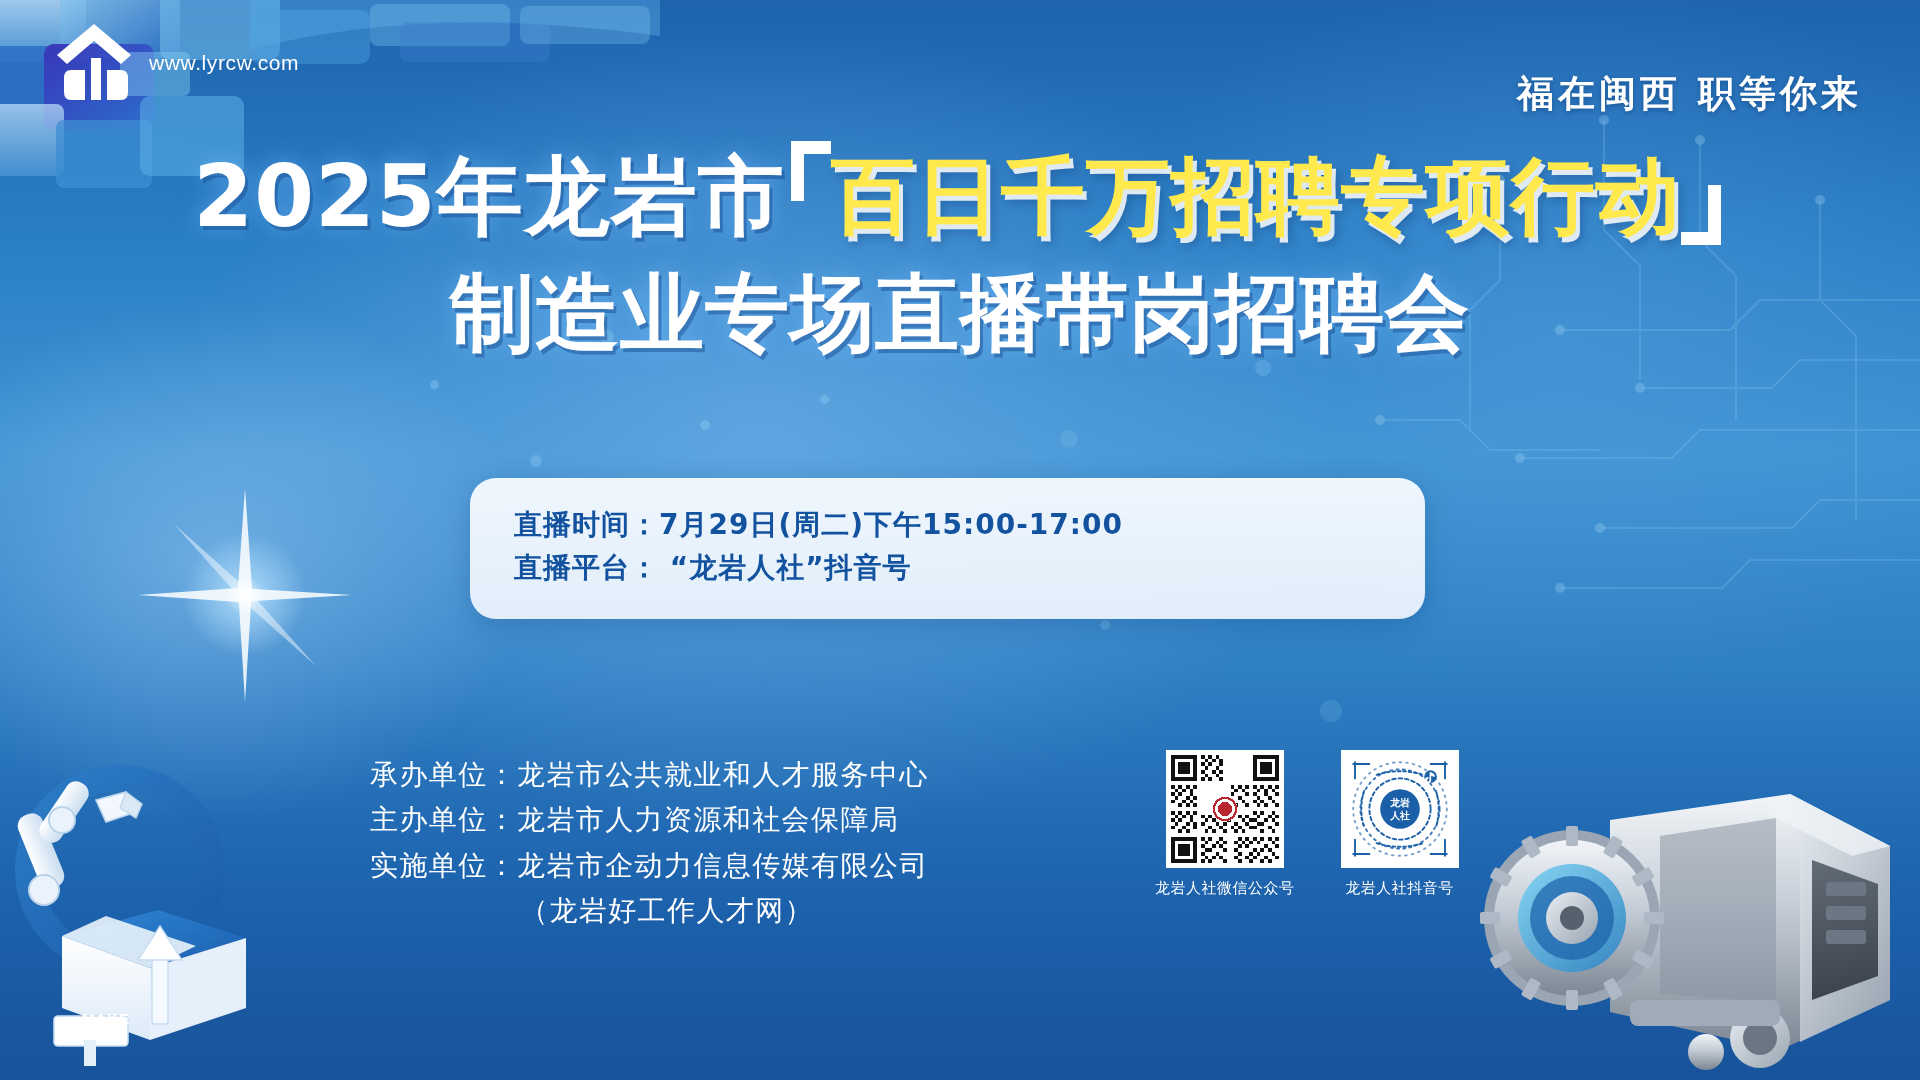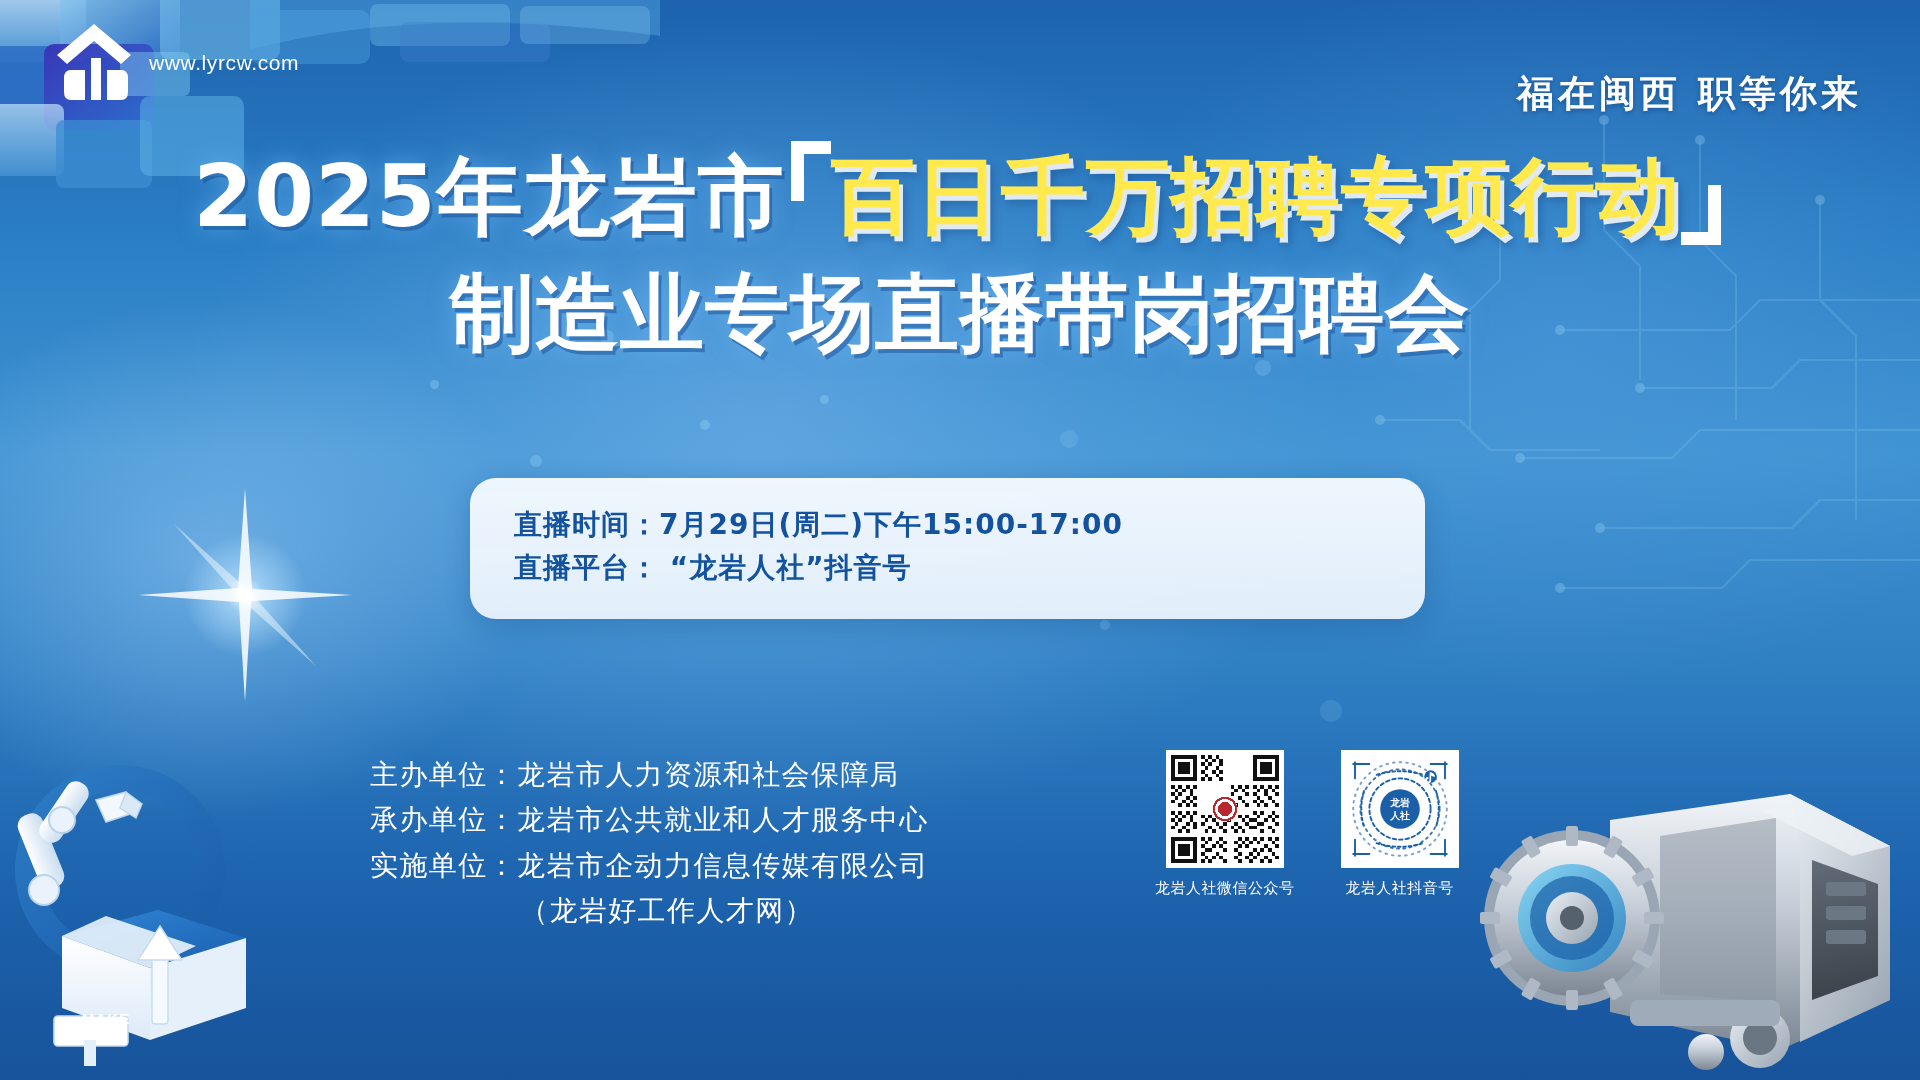--- a/index.html
+++ b/index.html
@@ -242,22 +242,22 @@
       <span class="t-white">制造业专场直播带岗招聘会</span>
     </div>
   </div>
 
   <div class="info-card">
     <div class="info-line">直播时间：7月29日(周二)下午15:00-17:00</div>
     <div class="info-line">直播平台： “龙岩人社”抖音号</div>
   </div>
 
   <div class="credits">
+    <div class="credit-line">承办单位：龙岩市公共就业和人才服务中心</div>
     <div class="credit-line">主办单位：龙岩市人力资源和社会保障局</div>
-    <div class="credit-line">承办单位：龙岩市公共就业和人才服务中心</div>
     <div class="credit-line">实施单位：龙岩市企动力信息传媒有限公司</div>
     <div class="credit-line credit-indent">（龙岩好工作人才网）</div>
   </div>
 
   <div class="qr-area">
 
     <div class="qr-item">
       <div class="qr-box">
         <svg width="108" height="108" viewBox="0 0 29 29" shape-rendering="crispEdges">
           <rect width="29" height="29" fill="#fff"></rect>

